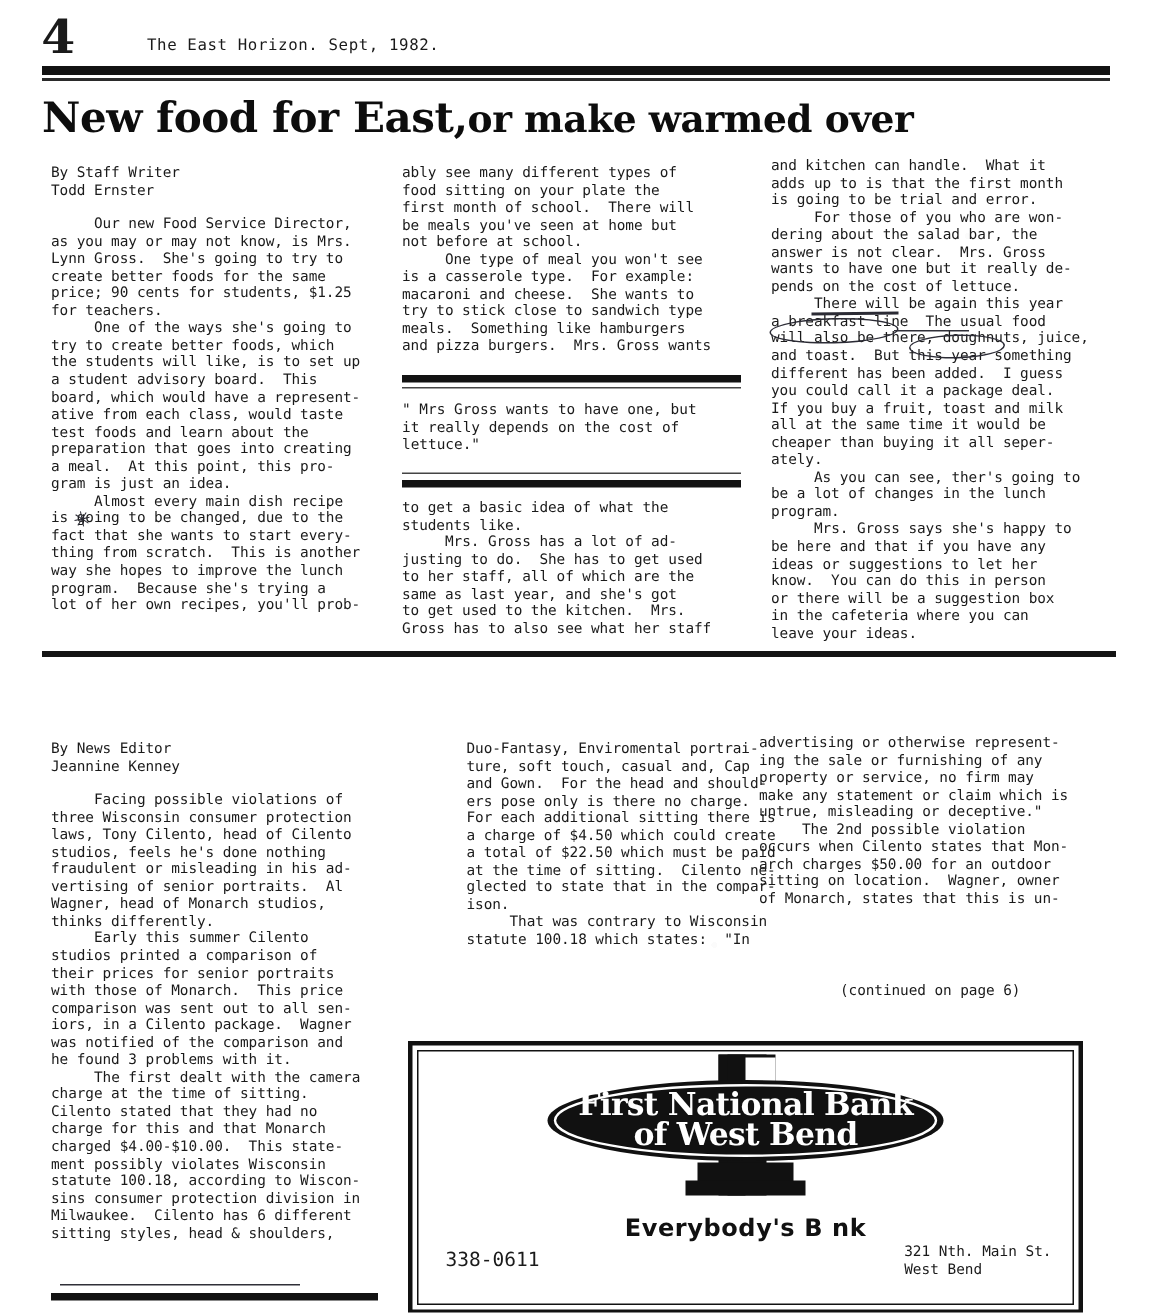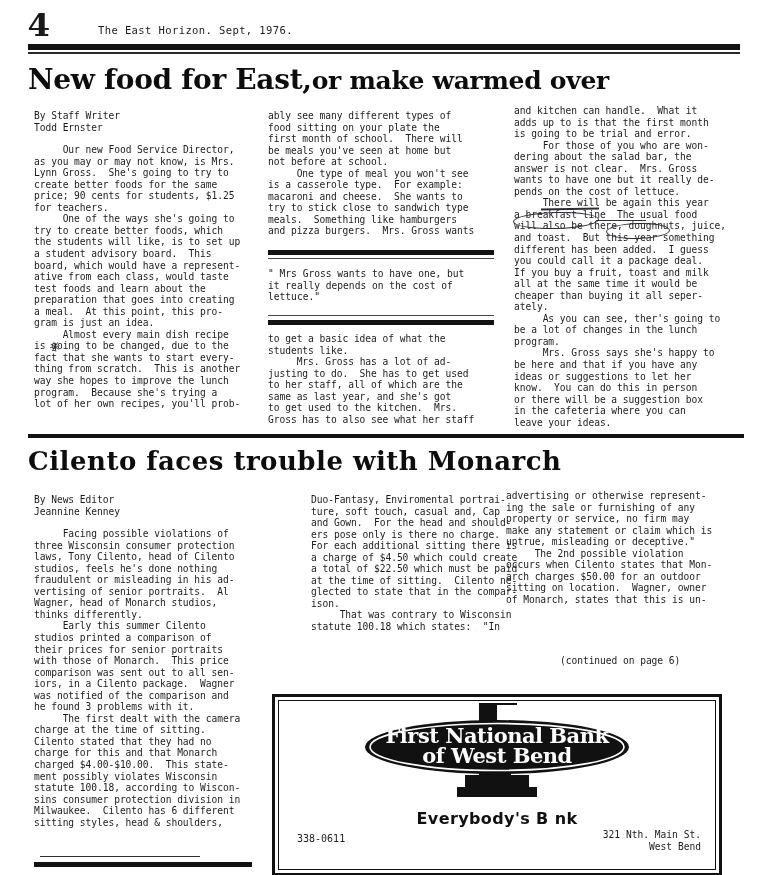--- a/index.html
+++ b/index.html
@@ -100,35 +100,35 @@
   }
   .ad-inner{position:absolute;inset:3px;border:1px solid #111;}
   .logo-wrap{position:absolute;left:0;right:0;top:4px;height:98px;text-decoration:underline;}
   .logo{position:absolute;left:50%;top:0;transform:translateX(-50%);width:272px;height:98px;}
   .ad-slogan{
     position:absolute;left:0;right:0;top:112px;text-align:center;
     font-family:"DejaVu Sans","Liberation Sans",sans-serif;
     font-weight:700;font-size:16px;letter-spacing:0.4px;color:#111;
   }
   .ad-phone{
-    position:absolute;left:22px;top:136px;font-size:10px;color:#1a1a1a;
+    position:absolute;left:22px;top:136px;font-size:13px;color:#1a1a1a;
   }
   .ad-addr{
     position:absolute;right:18px;top:132px;font-size:9.6px;color:#1a1a1a;
-    text-align:right;line-height:11.5px;white-space:pre-line;
+    text-align:left;line-height:11.5px;white-space:pre-line;
   }
 </style>
 </head>
 <body>
 
 <div class="page">
 
   <div class="masthead">
     <div class="pagenum">4</div>
-    <div class="mast-text">The East Horizon. Sept, 1976.</div>
+    <div class="mast-text">The East Horizon. Sept, 1982.</div>
   </div>
   <div class="rule-thick" style="top:44px;"></div>
   <div class="rule-thin" style="top:52px;"></div>
 
   <div class="headline hl1"><span class="big">New  food  for East,</span><span class="small">or  make warmed  over</span></div>
 
   <div class="col" id="a1c1"><span class="byline">By Staff Writer</span>
 <span class="byline">Todd Ernster</span><span class="gap"></span><span>     Our new Food Service Director,
 as you may or may not know, is Mrs.
 Lynn Gross.  She's going to try to
@@ -212,21 +212,20 @@
 leave your ideas.</span></div>
 
   <div class="ink ink-strike" style="left:541px;top:208px;width:58px;"></div>
   <div class="ink ink-oval" style="left:513px;top:212px;width:84px;height:15px;"></div>
   <div class="ink ink-oval" style="left:606px;top:223px;width:62px;height:14px;"></div>
   <div class="ink ink-under" style="left:596px;top:220px;width:50px;"></div>
   <div class="ink ink-star" style="left:49px;top:340px;">✳</div>
 
   <div class="div2-thick"></div>
 
-  <div class="headline hl2">Cilento faces  trouble  with  Monarch</div>
 
   <div class="col" id="a2c1"><span class="byline">By News Editor</span>
 <span class="byline">Jeannine Kenney</span><span class="gap"></span><span>     Facing possible violations of
 three Wisconsin consumer protection
 laws, Tony Cilento, head of Cilento
 studios, feels he's done nothing
 fraudulent or misleading in his ad-
 vertising of senior portraits.  Al
 Wagner, head of Monarch studios,
 thinks differently.

